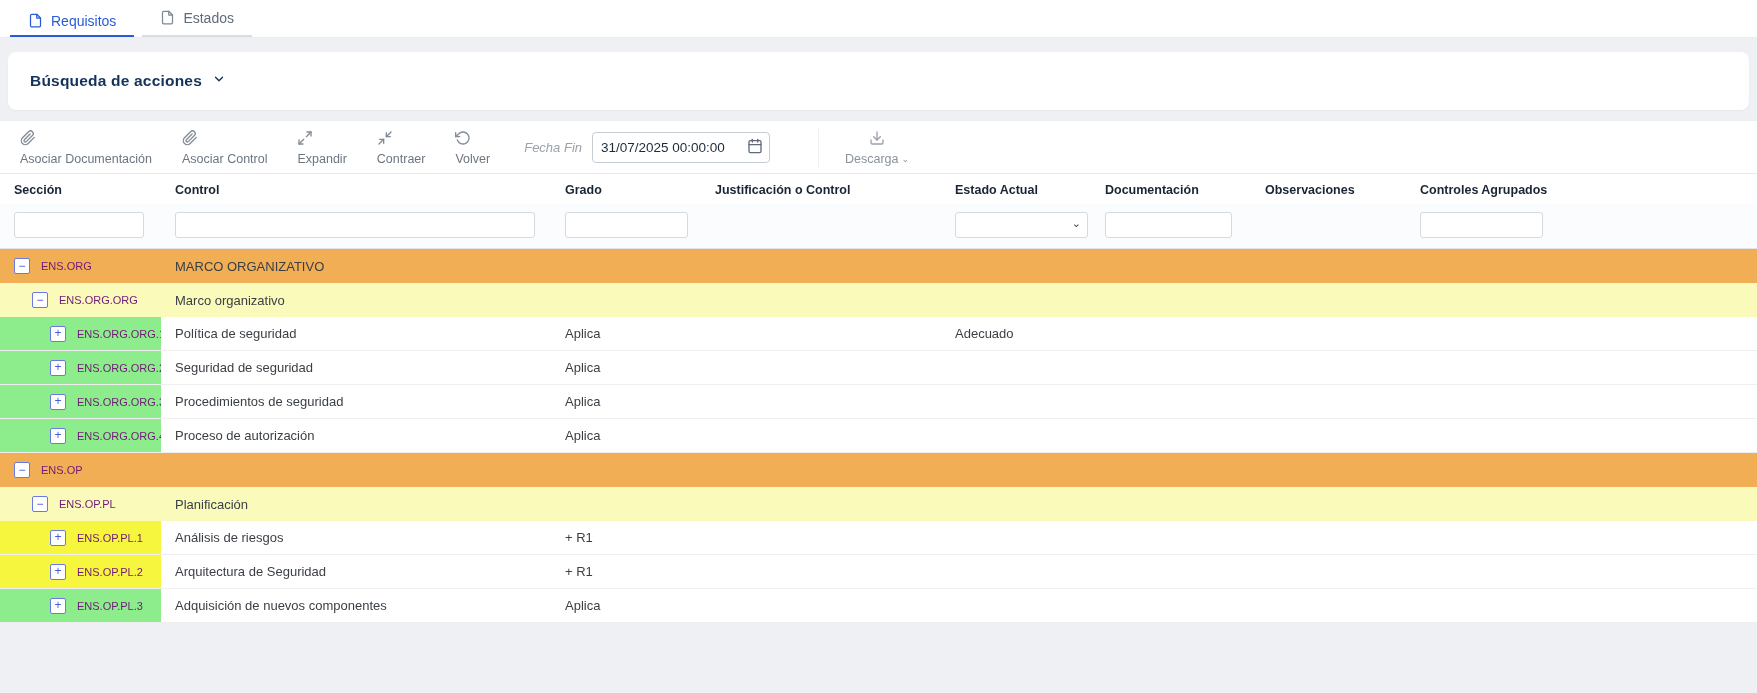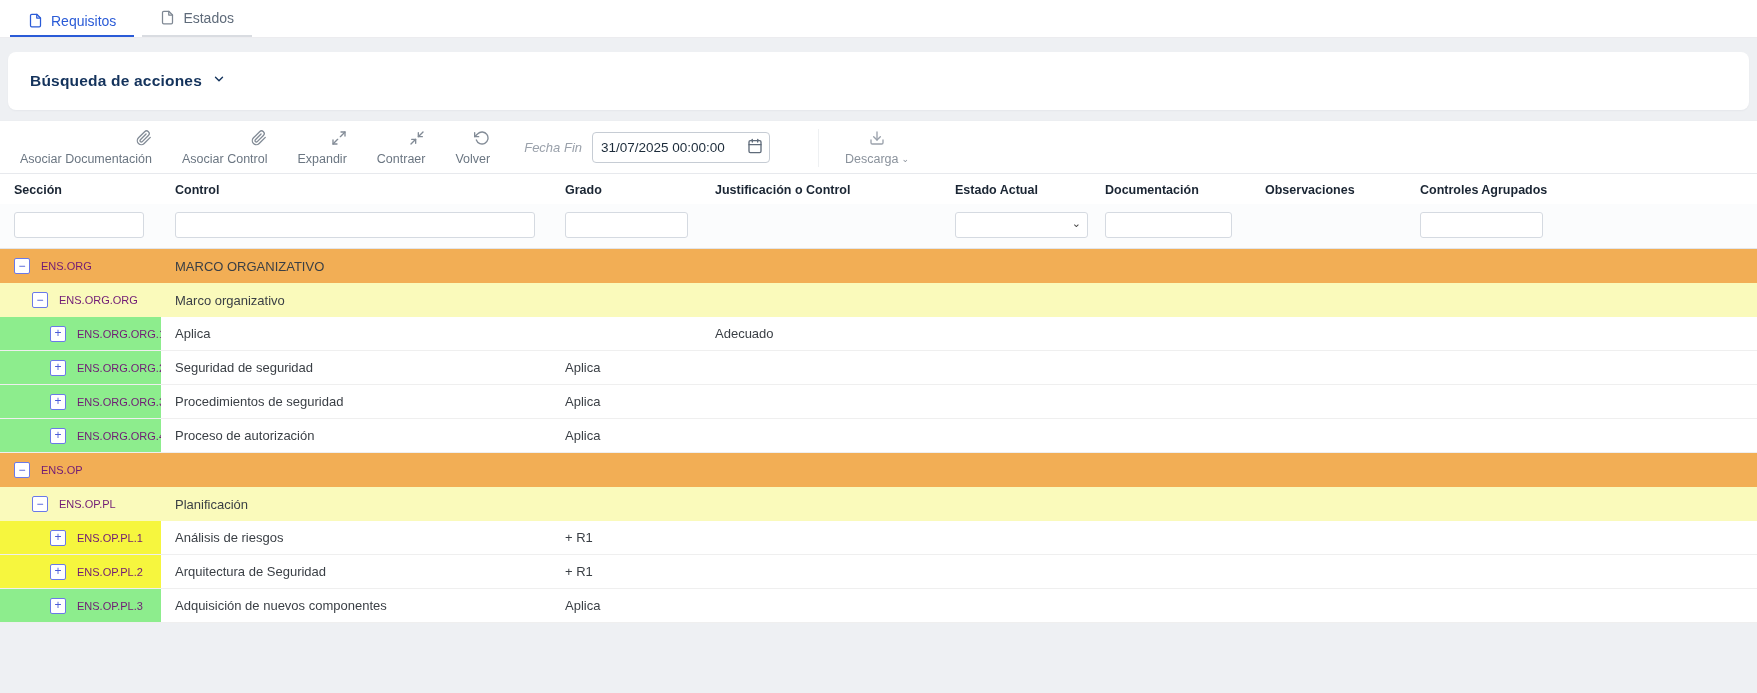--- a/index.html
+++ b/index.html
@@ -37,21 +37,21 @@
   }
   .search-panel .title{
     font-size:15.5px;font-weight:bold;color:#13325b;letter-spacing:.2px;
   }
   
   .toolbar{
     background:#fff;border-top:1px solid #eceef1;border-bottom:1px solid #e7e9ed;
     padding:7px 18px 6px 18px;display:flex;align-items:center;gap:26px;height:54px;
   }
   .tool-btn{
-    display:flex;flex-direction:column;align-items:flex-end;gap:3px;
+    display:flex;flex-direction:column;align-items:flex-start;gap:3px;
     font-size:12.5px;color:#6b7682;cursor:pointer;background:none;border:none;
     font-family:inherit;padding:0 2px;
   }
   .tool-btn svg{stroke:#828b96;}
   .fecha-group{display:flex;align-items:center;gap:10px;margin-left:6px;}
   .fecha-label{color:#9aa1ab;font-size:13px;font-style:italic;}
   .date-box{
     display:flex;align-items:center;gap:8px;border:1px solid #c6ccd4;
     border-radius:4px;padding:5px 6px;background:#fff;
   }
@@ -280,20 +280,21 @@
     <div class="cell ctl"></div>
     <div class="cell ctl"></div>
     <div class="cell ctl"></div>
     <div class="cell ctl"></div>
   </div>
     <div class="trow grid-row">
     <div class="cell sec cell-green" style="padding-left: 50px;">
       <button class="toggle">+</button>
       <span class="seclabel">ENS.ORG.ORG.1</span>
     </div>
+    <div class="cell ctl">Política de seguridad</div>
     <div class="cell ctl">Aplica</div>
     <div class="cell ctl"></div>
     <div class="cell ctl">Adecuado</div>
     <div class="cell ctl"></div>
     <div class="cell ctl"></div>
     <div class="cell ctl"></div>
   </div>
     <div class="trow grid-row">
     <div class="cell sec cell-green" style="padding-left: 50px;">
       <button class="toggle">+</button>

